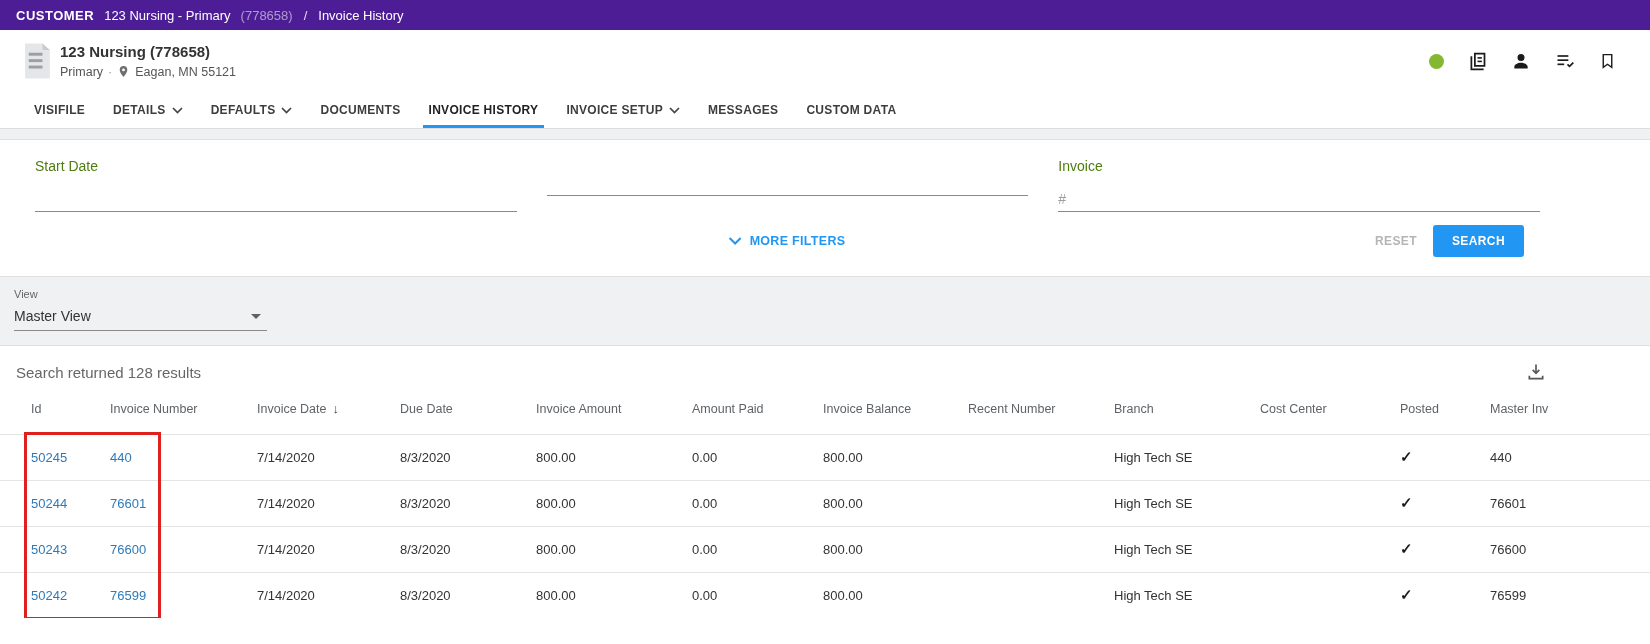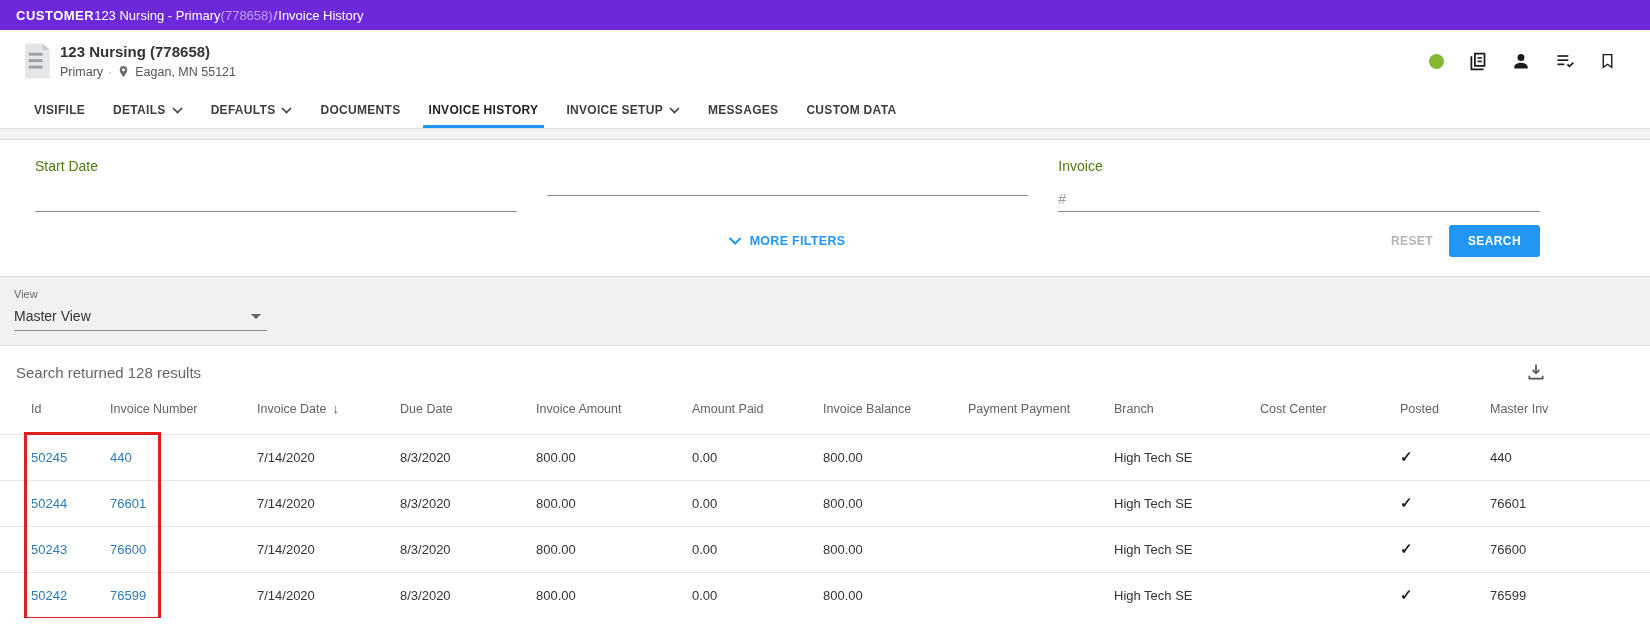--- a/index.html
+++ b/index.html
@@ -1,20 +1,20 @@
 <!DOCTYPE html>
 <html><head>
 <meta charset="utf-8">
 <style>
   * { box-sizing: border-box; margin: 0; padding: 0; }
   html, body { width: 1650px; height: 644px; overflow: hidden; }
   body { font-family: "Liberation Sans", sans-serif; background: #f0f1f2; color: #333; }
 
   
-  .topbar { height: 30px; background: #6d28d9; display: flex; align-items: center; padding: 0 16px; gap: 0; color: #fff; font-size: 13px; }
+  .topbar { height: 30px; background: #4c1d95; display: flex; align-items: center; padding: 0 16px; gap: 10px; color: #fff; font-size: 13px; }
   .topbar .ctx { font-weight: bold; letter-spacing: .5px; }
   .topbar .muted { color: rgba(255,255,255,.55); }
   .topbar .sep { color: rgba(255,255,255,.85); margin: 0 1px; }
 
   
   .header-card { background: #fff; display: flex; align-items: center; justify-content: space-between; padding: 9px 20px 9px 14px; height: 62px; }
   .hleft { display: flex; align-items: center; }
   .building { width: 46px; height: 46px; display: inline-flex; align-items: center; justify-content: center; }
   .htitle { font-size: 15px; font-weight: bold; color: #333; }
   .hsub { margin-top: 4px; font-size: 12.5px; color: #555; display: flex; align-items: center; gap: 5px; }
@@ -30,21 +30,21 @@
   .tab.active::after { content: ""; position: absolute; left: 8px; right: 8px; bottom: 0; height: 3px; background: #2196f3; }
 
   
   .filter-card { background: #fff; border-top: 1px solid #e0e0e0; border-bottom: 1px solid #e0e0e0; margin-top: 10px; padding: 18px 0 14px 0; }
   .filter-grid { display: grid; grid-template-columns: 1fr 1fr 1fr; column-gap: 30px; padding: 0 110px 0 35px; }
   .ffield label { font-size: 14px; color: #4d7c0f; display: block; }
   .uinput { width: 100%; border: none; border-bottom: 1px solid #8a8a8a; background: transparent; outline: none; height: 26px; margin-top: 12px; font-size: 14px; font-family: "Liberation Sans", sans-serif; color: #333; }
   .uinput::placeholder { color: #9e9e9e; }
   .filter-actions { position: relative; height: 42px; margin-top: 8px; }
   .more-filters { position: absolute; left: 787px; top: 50%; transform: translate(-50%, -50%); display: inline-flex; align-items: center; gap: 8px; color: #2196f3; font-size: 12.5px; font-weight: bold; letter-spacing: .3px; cursor: pointer; }
-  .action-buttons { position: absolute; right: 110px; top: 50%; transform: translateY(-50%); display: flex; align-items: center; gap: 16px; }
+  .action-buttons { position: absolute; right: 126px; top: 50%; transform: translateY(-50%); display: flex; align-items: center; gap: 16px; }
   .btn-reset { background: none; border: none; color: #b5b5b5; font-size: 12px; font-weight: bold; letter-spacing: .4px; cursor: pointer; font-family: "Liberation Sans", sans-serif; }
   .btn-search { background: #2196f3; border: none; color: #fff; font-size: 12px; font-weight: bold; letter-spacing: .4px; padding: 9px 19px; border-radius: 3px; cursor: pointer; font-family: "Liberation Sans", sans-serif; }
 
   
   .view-section { padding: 11px 14px 14px 14px; }
   .view-label { font-size: 11px; color: #666; }
   .view-select { width: 253px; border-bottom: 1px solid #8a8a8a; display: flex; align-items: center; justify-content: space-between; padding: 6px 6px 6px 0; margin-top: 2px; font-size: 14px; color: #333; cursor: pointer; }
   .sel-arrow { width: 0; height: 0; border-left: 5px solid transparent; border-right: 5px solid transparent; border-top: 5px solid #616161; }
 
   
@@ -238,21 +238,21 @@
         <tr>
           <th>Id</th>
           <th>Invoice Number</th>
           <th>
             <span>Invoice Date</span><span class="sort-arrow">↓</span>
           </th>
           <th>Due Date</th>
           <th>Invoice Amount</th>
           <th>Amount Paid</th>
           <th>Invoice Balance</th>
-          <th>Payment Payment</th>
+          <th>Recent Number</th>
           <th>Branch</th>
           <th>Cost Center</th>
           <th>Posted</th>
           <th>Master Inv</th>
         </tr>
       </thead>
       <tbody>
           <tr>
     <td class="link">50245</td>
     <td class="link">440</td>

